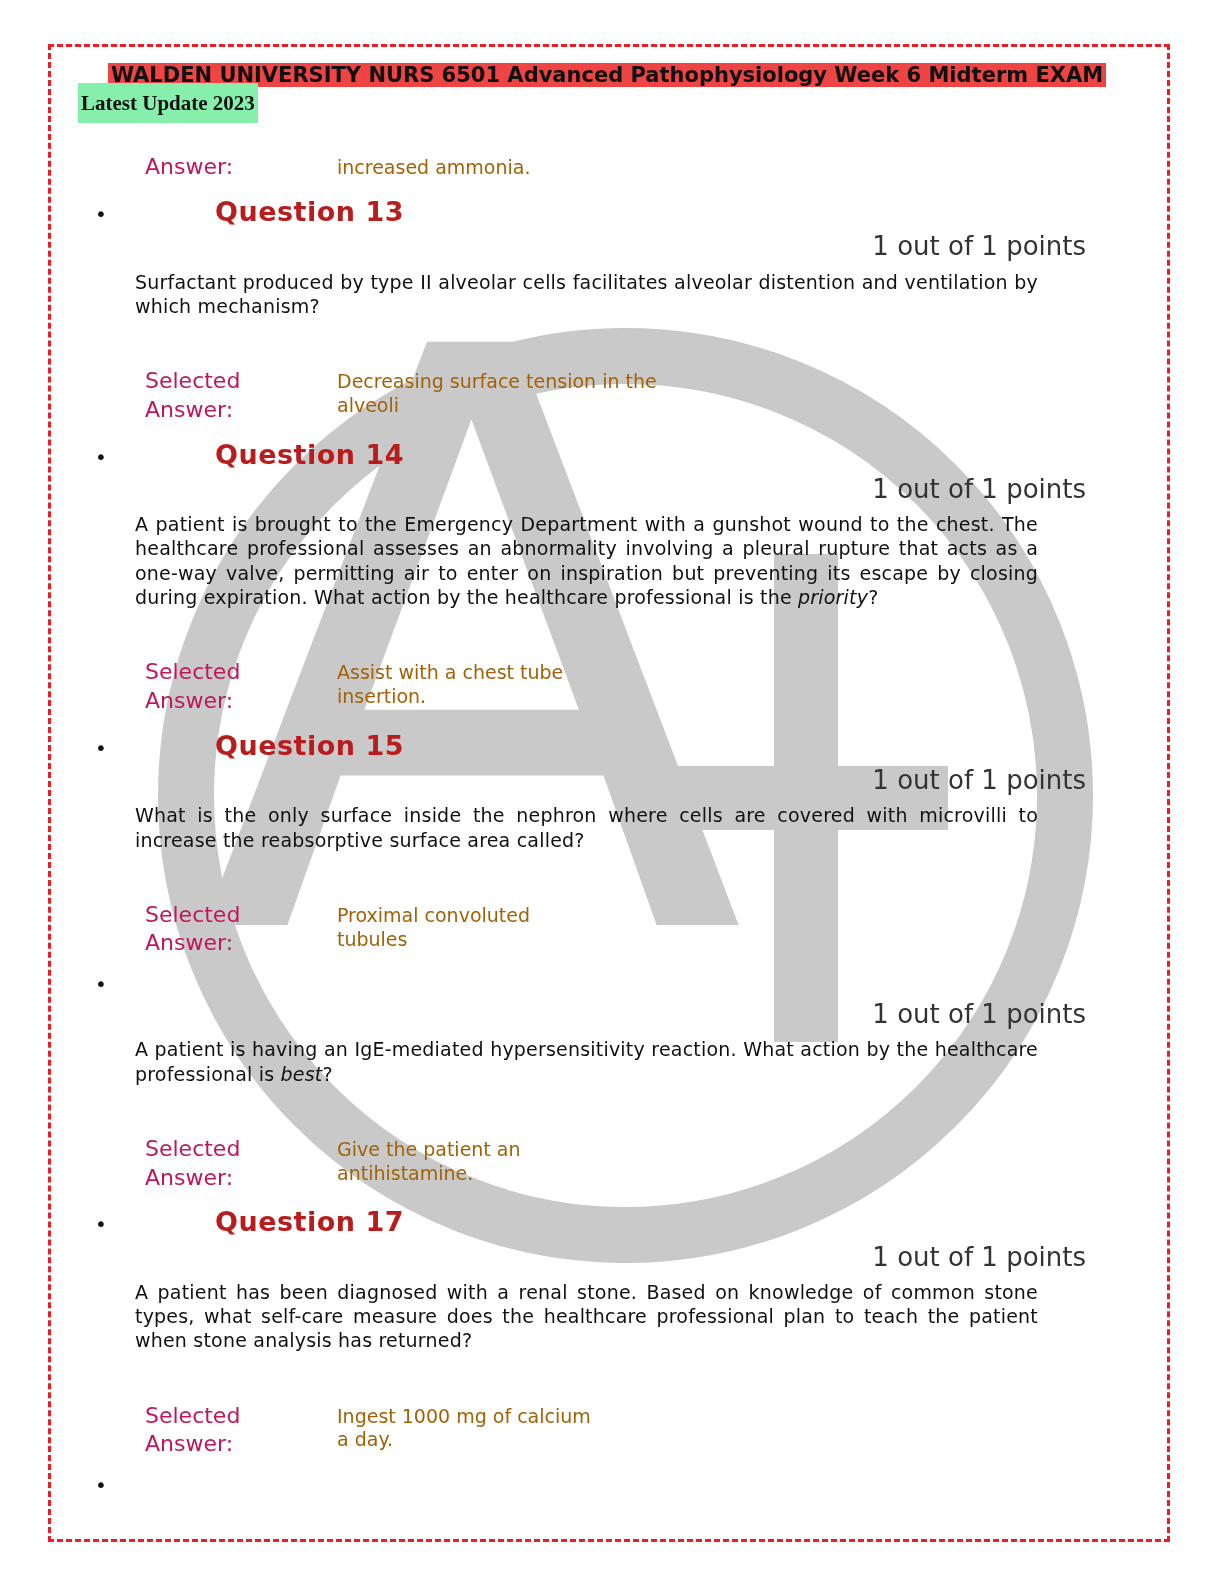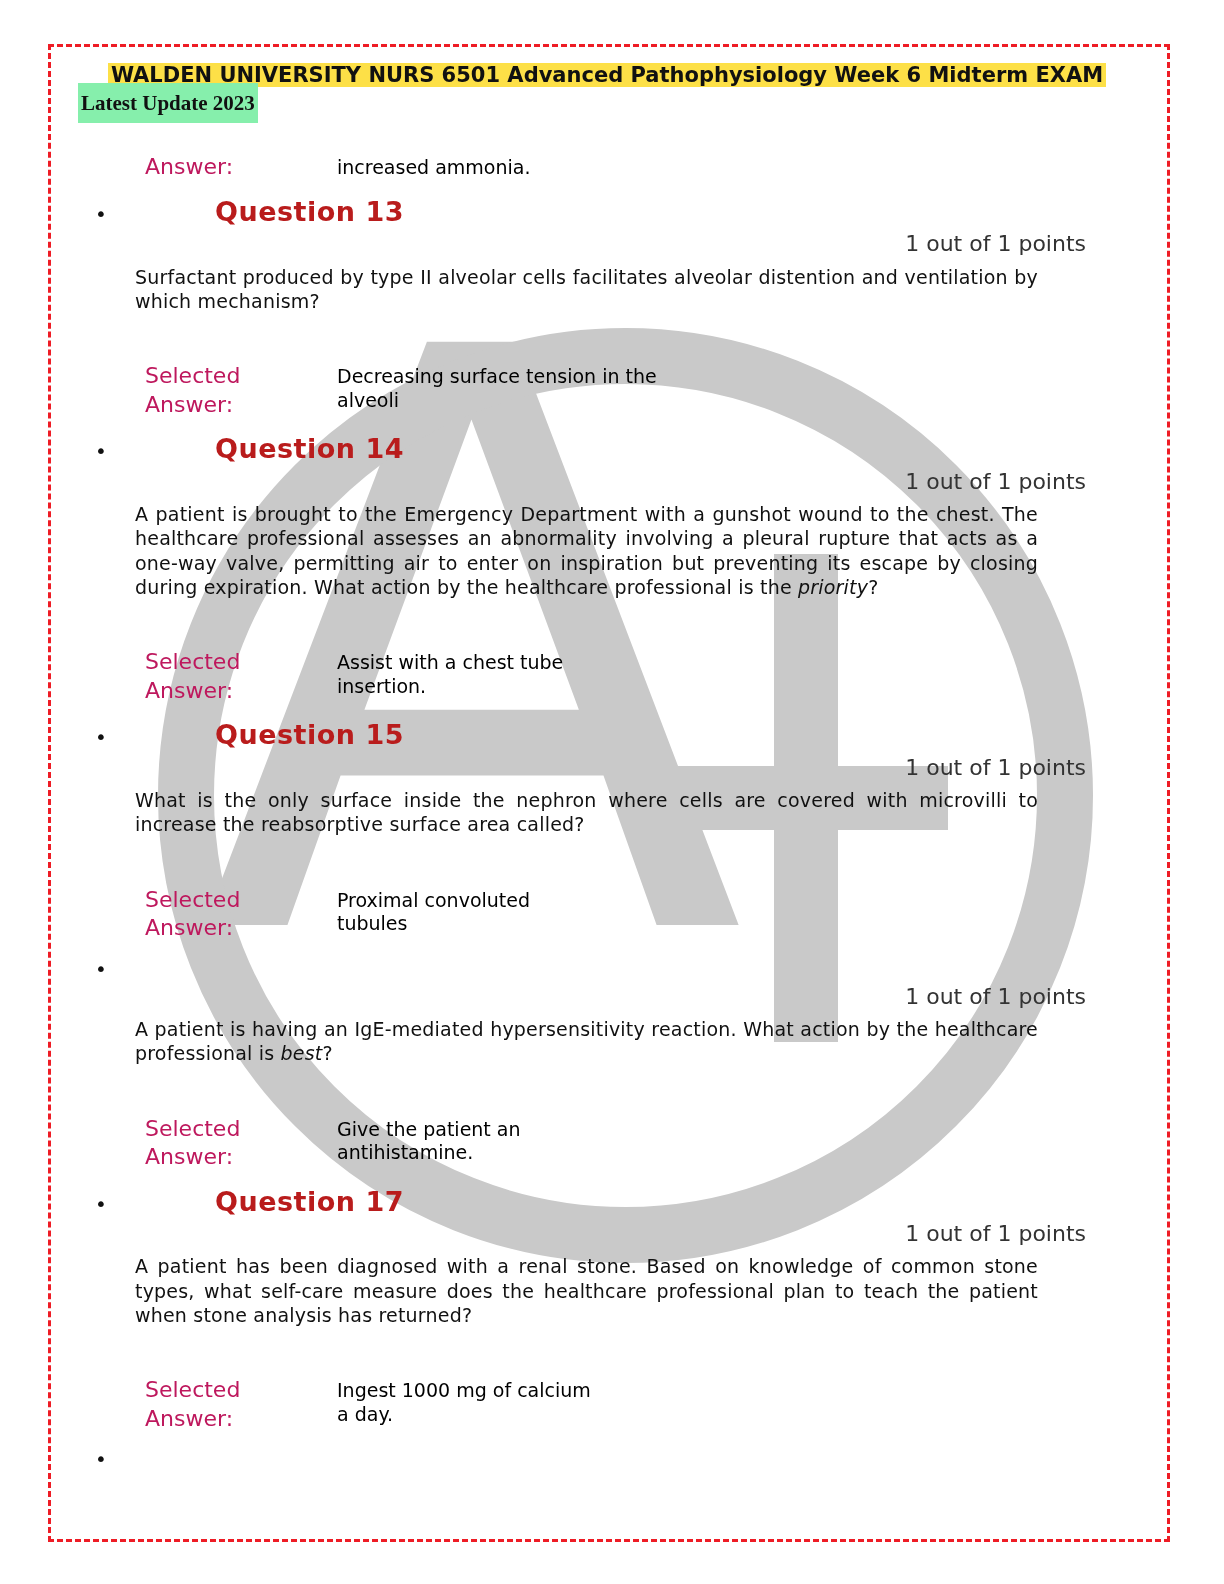--- a/index.html
+++ b/index.html
@@ -47,39 +47,39 @@
     width:64px;height:488px;background:#c9c9c9;
   }
   
   .content{
     position:relative;z-index:2;
     padding:62px 88px 0 78px;
   }
   .doc-title{font-size:21px;font-weight:bold;line-height:1.32;}
   .doc-title .line1{display:block;text-align:center;}
   .doc-title .line2{display:block;text-align:left;}
-  .hl-yellow{background:#fde047;padding:0 3px;}
+  .hl-yellow{background:#ef4444;padding:0 3px;}
   .hl-cyan{background:#86efac;padding:8px 3px;font-family:Liberation Serif, serif;}
 
   .answer-row{
     display:flex;
     padding-left:67px;
     margin-top:49px;
     align-items:flex-start;
   }
   .answer-row.top{margin-top:36px;margin-bottom:0;}
   .answer-label{
     width:192px;flex:0 0 192px;
     font-size:22px;color:#be185d;
     line-height:1.3;
     white-space:pre-line;
   }
   .answer-value{
     max-width:380px;
-    font-size:19px;color:#000000;
+    font-size:19px;color:#a16207;
     line-height:1.25;
     white-space:pre-line;
     padding-top:3px;
   }
 
   .q-heading{
     display:flex;align-items:baseline;
     margin-top:14px;
   }
   .q-bullet{
@@ -91,21 +91,21 @@
     padding-left:100px;
     font-size:27px;font-weight:bold;
     letter-spacing:0.5px;
     color:#b91c1c;
     line-height:1.2;
   }
   .q-points{
     text-align:right;
     margin-right:50px;
     margin-top:2px;
-    font-size:22px;color:#333333;
+    font-size:26px;color:#333333;
     line-height:1.28;
   }
   .q-body{
     margin:6px 98px 0 57px;
     font-size:19px;
     line-height:1.28;
     text-align:justify;
     letter-spacing:0.2px;
   }
   .q-body em{font-style:italic;}

